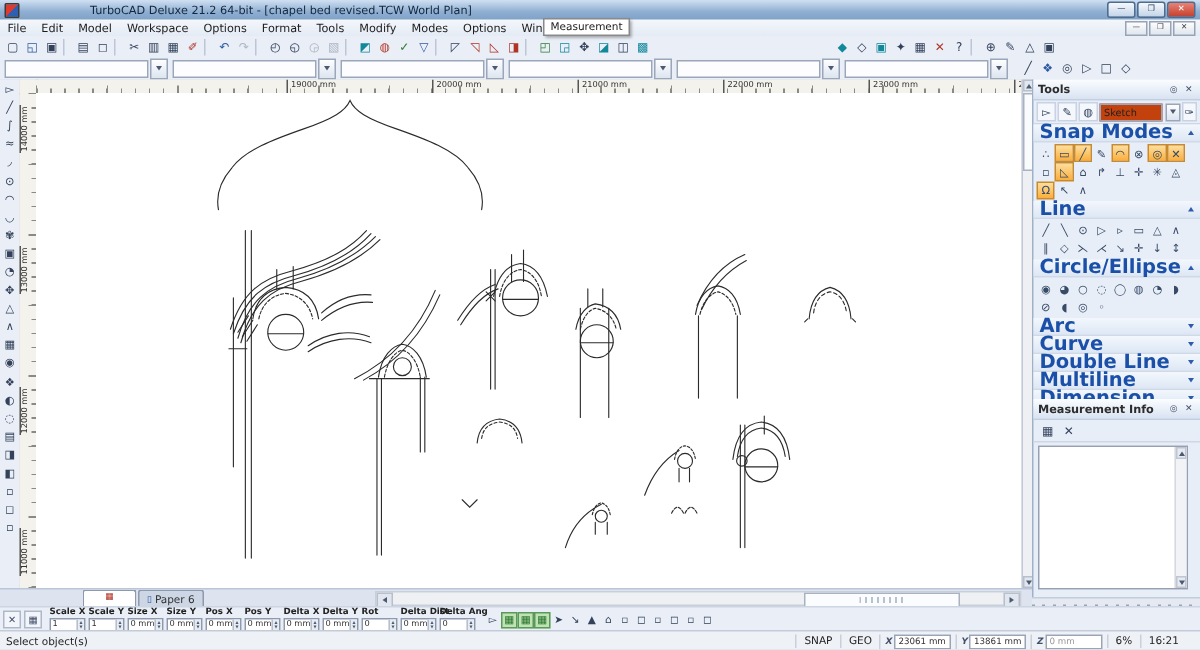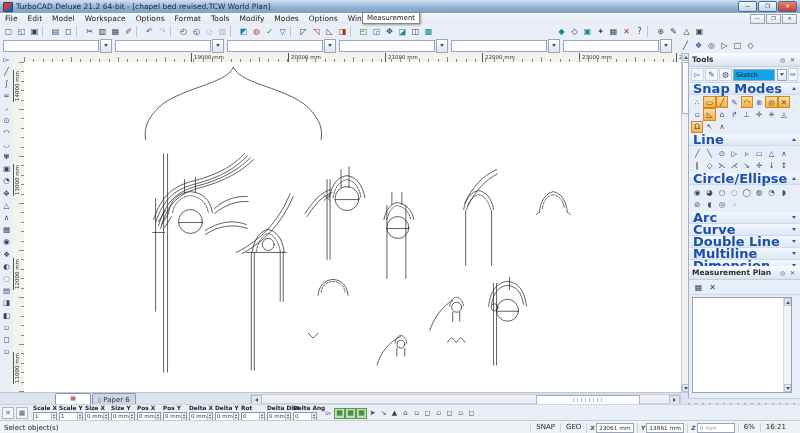--- a/index.html
+++ b/index.html
@@ -1,20 +1,20 @@
 <!DOCTYPE html>
 <html><head>
 <meta charset="utf-8">
 <style>
   html,body{margin:0;padding:0;background:#cfd6e2;}
   #app{position:relative;width:800px;height:433px;background:#e9eef7;font-family:"DejaVu Sans","Liberation Sans",sans-serif;overflow:hidden;color:#222;user-select:none;}
   
   .titlebar{position:absolute;left:0;top:0;width:800px;height:13px;background:linear-gradient(#cfe0f2,#8fafd2 60%,#7fa2c8);display:flex;align-items:center;border-bottom:1px solid #5d7fa0;}
   .app-icon{width:8px;height:8px;margin:0 3px 0 3px;background:linear-gradient(135deg,#e03a2f 50%,#2d5fb3 50%);border:1px solid #3a3a3a;border-radius:1px;}
-  .title-text{font-size:7.5px;color:#13263d;white-space:nowrap;}
+  .title-text{font-size:7.5px;color:#13263d;white-space:nowrap;margin-left:44px;}
   .winbtns{position:absolute;right:3px;top:1px;display:flex;gap:1px;}
   .winbtn{width:17px;height:9px;border:1px solid #4f6c8e;border-radius:2px;background:linear-gradient(#f4f8fc,#c3d4e8);font-size:5.5px;line-height:8px;text-align:center;color:#23364d;}
   .winbtn.close{background:linear-gradient(#e98274,#c3402f);color:#fff;}
   
   .menubar{position:absolute;left:0;top:13px;width:800px;height:11px;background:linear-gradient(#f4f7fb,#e4ebf5);display:flex;align-items:center;font-size:7.5px;border-bottom:1px solid #d2dae6;}
   .menu-item{padding:16px 5px;color:#1c1c1c;}
   .mdi-btns{position:absolute;right:3px;top:1px;display:flex;gap:1px;}
   .mdi-btn{width:13px;height:8px;border:1px solid #98a4b6;background:linear-gradient(#fdfdfd,#dfe6ef);font-size:5px;line-height:7px;text-align:center;color:#333;}
   
   .toolbar1{position:absolute;left:0;top:24px;width:800px;height:14px;display:flex;align-items:center;padding-left:2px;background:#e9eef7;}
@@ -51,21 +51,21 @@
   .vscroll{position:absolute;left:681px;top:53px;width:7px;height:339px;background:#eef0f4;border-left:1px solid #c3c9d4;}
   .vs-btn{position:absolute;left:0;width:7px;height:8px;background:#e2e7ef;border:1px solid #b7bfcc;box-sizing:border-box;display:flex;align-items:center;justify-content:center;}
   .vs-thumb{position:absolute;left:0;top:9px;width:7px;height:52px;background:#fafbfd;border:1px solid #a9b2c2;box-sizing:border-box;}
   
   .right-panel{position:absolute;left:688px;top:53px;width:112px;height:345px;background:#e8eef8;border-left:1px solid #9fb0c8;box-sizing:border-box;}
   .panel-header{height:13px;background:linear-gradient(#fbfdff,#d8e3f2);border-bottom:1px solid #c2cfe1;display:flex;align-items:center;padding:0 3px;font-size:7.5px;font-weight:bold;color:#2c2c2c;}
   .ph-spacer{flex:1;}
   .ph-icon{width:9px;height:9px;font-size:6px;display:flex;align-items:center;justify-content:center;color:#44506a;}
   .tools-toolbar{height:15px;display:flex;align-items:center;gap:1px;padding:0 2px;border-bottom:1px solid #cdd7e5;}
   .tt-icon{width:11px;height:11px;display:flex;align-items:center;justify-content:center;font-size:7.5px;color:#33425a;border:1px solid #c8d2e2;background:#f4f8fd;}
-  .tt-combo{width:50px;height:10px;background:#0ea5e9;border:1px solid #9aa6ba;font-size:6.5px;line-height:10px;padding-left:2px;}
+  .tt-combo{width:50px;height:10px;background:#c2410c;border:1px solid #9aa6ba;font-size:6.5px;line-height:10px;padding-left:2px;}
   .section-h{height:11px;display:flex;align-items:center;padding:0 4px;background:linear-gradient(#f3f7fd,#dde7f4);border-bottom:1px solid #cfd9e8;color:#1b50a8;font-size:13px;font-weight:bold;}
   .icon-grid{display:flex;flex-wrap:wrap;padding:1px 2px;width:104px;}
   .gi{width:12.4px;height:12.4px;display:flex;align-items:center;justify-content:center;font-size:7.5px;color:#374a66;border:1px solid transparent;box-sizing:border-box;}
   .gi.on{background:linear-gradient(#fddf9e,#fbae3c);border:1px solid #c98a2e;}
   
   .meas{position:absolute;left:0;top:213px;width:100%;}
   .meas-toolbar{height:14px;display:flex;align-items:center;gap:3px;padding:0 4px;border-bottom:1px solid #cdd7e5;}
   .mt-icon{width:11px;height:11px;display:flex;align-items:center;justify-content:center;font-size:8px;color:#33425a;}
   .meas-content{position:absolute;left:3px;top:31px;width:100px;height:96px;background:#fff;border:1px solid #96a0b2;box-sizing:border-box;}
   .mc-scroll{position:absolute;right:0;top:0;width:7px;height:100%;border-left:1px solid #d4d8e0;background:#f2f3f6;}
@@ -517,21 +517,21 @@
           <div class="section-h">
           <span>Dimension</span>
           <span class="ph-spacer"></span>
             <i class="tri-down" style="border-top-color:#2d5cad"></i>
         </div>
         </div>
     </div>
 
     <div class="meas">
       <div class="panel-header">
-        <span>Measurement Plan</span>
+        <span>Measurement Info</span>
         <span class="ph-spacer"></span>
         <span style="display:flex;gap:1px">
 
         <span class="ph-icon">◎</span>
             <span class="ph-icon">✕</span>
           </span>
       </div>
       <div class="meas-toolbar">
 
       <span class="mt-icon">▦</span>

